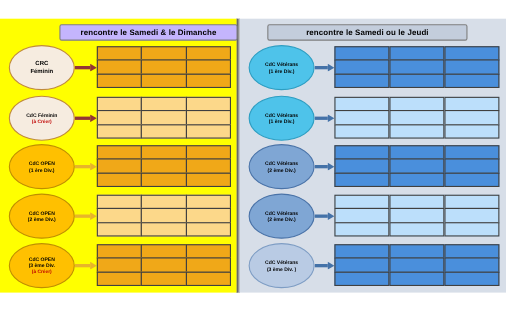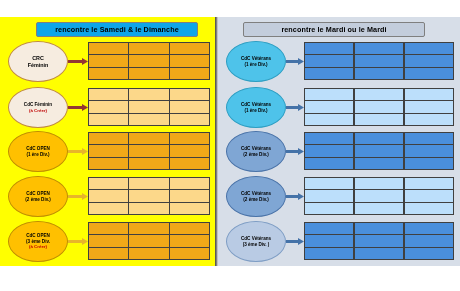--- a/index.html
+++ b/index.html
@@ -53,24 +53,24 @@
     display: flex;
     align-items: center;
     justify-content: center;
     font-size: 7.2px;
     font-weight: bold;
     letter-spacing: 0.1px;
     color: #000000;
     white-space: nowrap;
   }
   .header-left {
-    left: 36px;
+    left: 54px;
     top: 5px;
     width: 160px;
-    background: #0ea5e9;
+    background: #c4b5fd;
   }
   .header-right {
     left: 25px;
     top: 5px;
     width: 180px;
     background: #c3cddc;
   }
 
   
   .row {
@@ -300,21 +300,21 @@
             <div class="cell"></div>
             <div class="cell"></div>
           </div>
         </div>
       </div>
   </div>
 
   <div class="divider"></div>
 
   <div class="panel panel-right">
-    <div class="panel-header header-right">rencontre le Mardi ou le Mardi</div>
+    <div class="panel-header header-right">rencontre le Samedi ou le Jeudi</div>
     <div>
         <div class="row" style="top: 24px;">
           <div class="node node-cyan" style="top: 0px;">
             <div class="node-line">CdC Vétérans</div>
             <div class="node-line">(1 ère Div.)</div>
           </div>
           <div class="arrow" style="left: 68px; top: 17px;">
             <svg width="18" height="7" viewBox="0 0 18 7">
               <rect x="0" y="2" width="12" height="3" fill="#4472a8"></rect>
               <polygon points="12,0 18,3.5 12,7" fill="#4472a8"></polygon>

